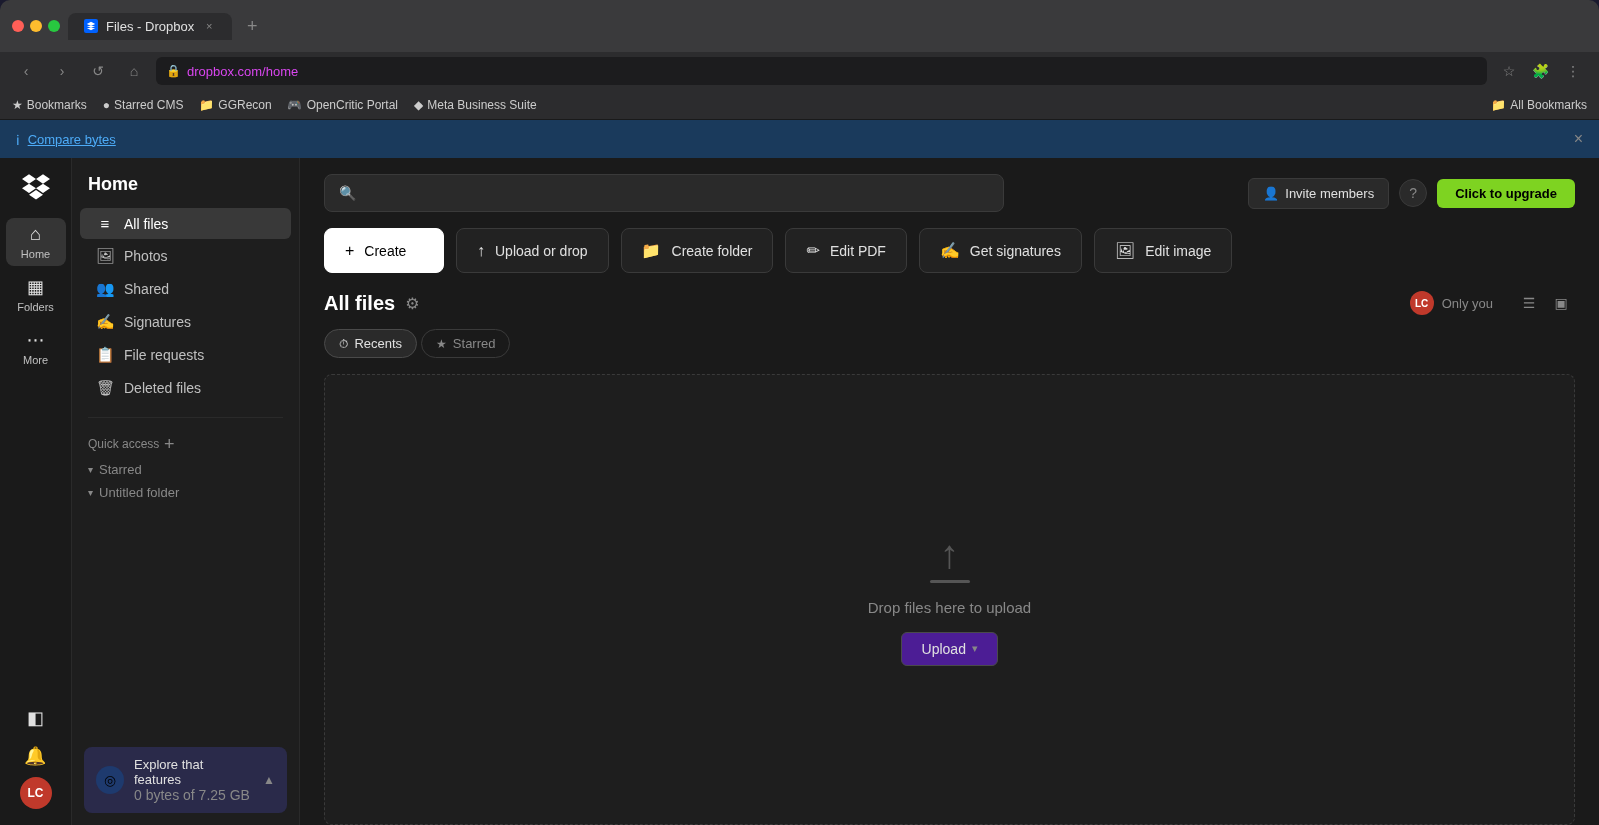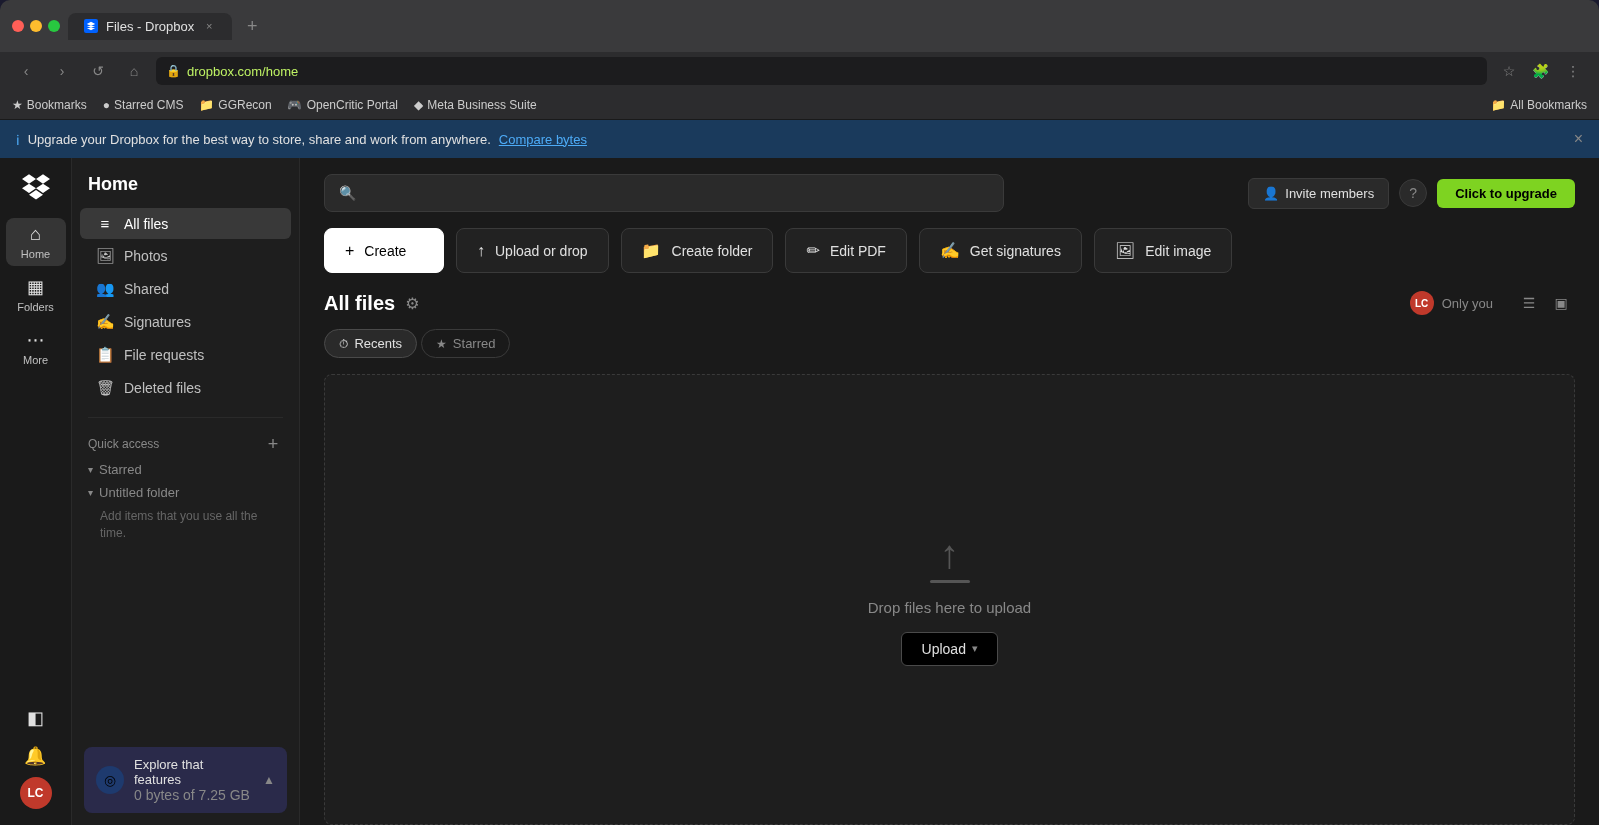--- a/index.html
+++ b/index.html
@@ -10,21 +10,21 @@
     .tl-red { background: #ff5f57; }
     .tl-yellow { background: #febc2e; }
     .tl-green { background: #28c840; }
     .browser-tab { background: #2c2c2e; border-radius: 8px 8px 0 0; padding: 6px 16px; display: flex; align-items: center; gap: 8px; color: #e0e0e0; font-size: 13px; min-width: 160px; }
     .browser-tab .tab-favicon { width: 14px; height: 14px; background: #0061fe; border-radius: 2px; display: flex; align-items: center; justify-content: center; }
     .tab-close { width: 14px; height: 14px; color: #888; font-size: 11px; display: flex; align-items: center; justify-content: center; margin-left: auto; cursor: pointer; }
     .tab-new { width: 24px; height: 24px; color: #888; font-size: 18px; display: flex; align-items: center; justify-content: center; cursor: pointer; }
     .browser-nav { height: 38px; background: #2c2c2e; display: flex; align-items: center; padding: 0 12px; gap: 8px; }
     .nav-btn { width: 28px; height: 28px; display: flex; align-items: center; justify-content: center; color: #888; font-size: 14px; cursor: pointer; border-radius: 4px; }
     .address-bar { flex: 1; height: 28px; background: #1c1c1e; border-radius: 6px; display: flex; align-items: center; padding: 0 10px; gap: 6px; color: #e0e0e0; font-size: 13px; }
-    .address-text { color: #bef264; font-size: 13px; }
+    .address-text { color: #d946ef; font-size: 13px; }
     .nav-actions { display: flex; gap: 4px; }
     .bookmarks-bar { height: 30px; background: #2c2c2e; display: flex; align-items: center; padding: 0 12px; gap: 16px; border-bottom: 1px solid #1a1a1a; }
     .bookmark-item { display: flex; align-items: center; gap: 4px; color: #ccc; font-size: 12px; cursor: pointer; white-space: nowrap; }
 
     
     .upgrade-banner { height: 38px; background: #1a3a5c; display: flex; align-items: center; padding: 0 16px; gap: 8px; color: #e0e0e0; font-size: 13px; }
     .banner-link { color: #4dabf7; text-decoration: underline; cursor: pointer; }
     .banner-close { margin-left: auto; color: #888; cursor: pointer; font-size: 16px; }
 
     
@@ -44,21 +44,21 @@
 
     
     .left-nav { width: 228px; background: #1e1e1e; display: flex; flex-direction: column; border-right: 1px solid #2a2a2a; overflow-y: auto; }
     .left-nav-header { padding: 16px 16px 8px; }
     .left-nav-title { color: #fff; font-size: 18px; font-weight: 600; }
     .nav-section { padding: 4px 0; }
     .nav-item { display: flex; align-items: center; gap: 10px; padding: 7px 16px; cursor: pointer; border-radius: 6px; margin: 1px 8px; color: #c0c0c0; font-size: 14px; }
     .nav-item.active { background: rgba(255,255,255,0.12); color: #fff; }
     .nav-item .nav-icon { font-size: 15px; width: 18px; text-align: center; }
     .nav-divider { height: 1px; background: #2a2a2a; margin: 8px 16px; }
-    .quick-access-header { display: flex; align-items: center; justify-content: space-between; padding: 8px 16px 4px; }
+    .quick-access-header { display: flex; align-items: center; justify-content: flex-start; padding: 8px 16px 4px; }
     .quick-access-label { color: #888; font-size: 12px; font-weight: 500; }
     .quick-access-add { color: #888; font-size: 18px; cursor: pointer; width: 20px; height: 20px; display: flex; align-items: center; justify-content: center; border-radius: 4px; }
     .section-collapse { display: flex; align-items: center; gap: 6px; padding: 4px 16px; cursor: pointer; color: #888; font-size: 13px; }
     .section-arrow { font-size: 10px; }
     .section-content { padding: 4px 16px 4px 28px; }
     .section-empty-text { color: #666; font-size: 12px; line-height: 1.4; }
     .left-nav-bottom { margin-top: auto; padding: 12px; }
     .explore-btn { background: #2a2a4a; border-radius: 8px; padding: 10px 12px; display: flex; align-items: center; gap: 10px; cursor: pointer; }
     .explore-icon { width: 28px; height: 28px; background: #1e3a6e; border-radius: 50%; display: flex; align-items: center; justify-content: center; font-size: 14px; }
     .explore-text { flex: 1; }
@@ -95,21 +95,21 @@
     .files-tabs { display: flex; gap: 4px; margin-bottom: 16px; }
     .file-tab { display: flex; align-items: center; gap: 6px; padding: 6px 14px; border-radius: 20px; cursor: pointer; font-size: 13px; color: #888; border: 1px solid #3a3a3a; }
     .file-tab.active { background: #2a2a2a; color: #e0e0e0; border-color: #4a4a4a; }
     .file-tab .tab-icon { font-size: 12px; }
 
     
     .drop-zone { flex: 1; border: 1.5px dashed #3a3a3a; border-radius: 8px; display: flex; flex-direction: column; align-items: center; justify-content: center; gap: 16px; background: #1e1e1e; min-height: 200px; }
     .drop-icon { color: #555; font-size: 36px; display: flex; flex-direction: column; align-items: center; gap: 4px; }
     .drop-arrow { font-size: 40px; color: #555; line-height: 1; }
     .drop-text { color: #888; font-size: 15px; }
-    .upload-btn { display: flex; align-items: center; gap: 6px; padding: 8px 20px; background: #000000; border-radius: 6px; color: #e0e0e0; font-size: 14px; cursor: pointer; border: 1px solid #4a4a4a; }
+    .upload-btn { display: flex; align-items: center; gap: 6px; padding: 8px 20px; background: #4c1d95; border-radius: 6px; color: #e0e0e0; font-size: 14px; cursor: pointer; border: 1px solid #4a4a4a; }
     .upload-chevron { font-size: 11px; color: #888; }
 
     
     .left-nav::-webkit-scrollbar { width: 4px; }
     .left-nav::-webkit-scrollbar-track { background: transparent; }
     .left-nav::-webkit-scrollbar-thumb { background: #3a3a3a; border-radius: 4px; }
   </style>
 </head>
 <body>
 
@@ -171,21 +171,20 @@
         <span>Meta Business Suite</span>
     </div>
     <div class="bookmark-item" style="margin-left:auto">
       <span>📁</span>
         <span>All Bookmarks</span>
     </div>
   </div>
 
   <div class="upgrade-banner">
     <span style="color:#4dabf7;font-size:14px">ℹ</span>
-    <span>Upgrade your Dropbox for the best way to store, share and work from anywhere.</span>
     <a class="banner-link">Compare bytes</a>
     <span class="banner-close">×</span>
   </div>
 </div>
 
 <div class="app-layout">
 
   <div class="icon-sidebar">
     <div class="dropbox-logo">
       <svg viewBox="0 0 24 24" fill="white">
@@ -257,23 +256,20 @@
     </div>
 
     <div class="section-collapse">
       <span class="section-arrow">▾</span>
       <span>Starred</span>
     </div>
 
     <div class="section-collapse">
       <span class="section-arrow">▾</span>
       <span>Untitled folder</span>
-    </div>
-    <div class="section-content">
-      <p class="section-empty-text">Add items that you use all the time.</p>
     </div>
 
     <div class="left-nav-bottom">
       <div class="explore-btn">
         <div class="explore-icon">◎</div>
         <div class="explore-text">
           <div class="explore-title">Explore that features</div>
           <div class="explore-subtitle">0 bytes of 7.25 GB</div>
         </div>
         <span class="explore-chevron">▲</span>

